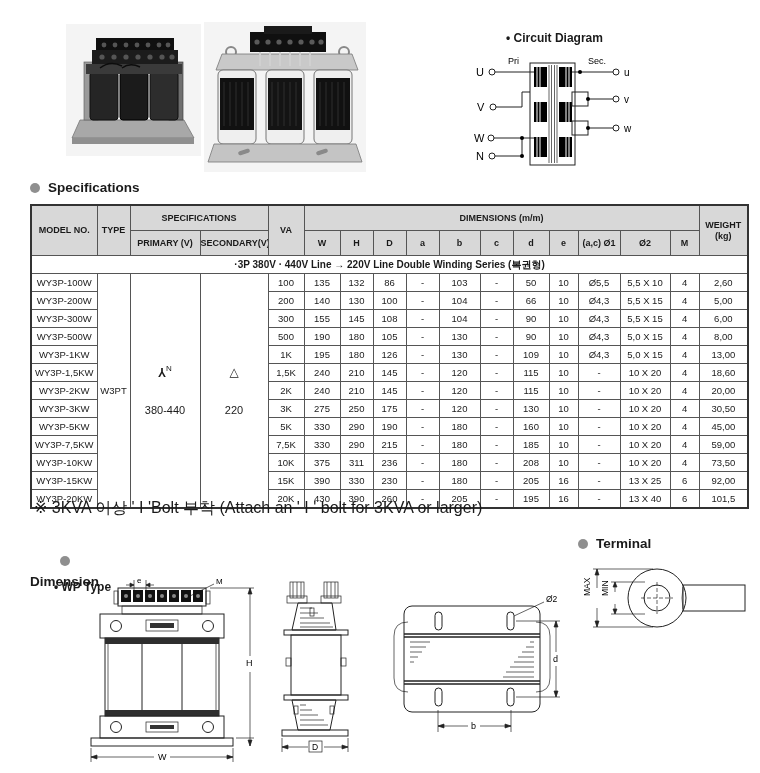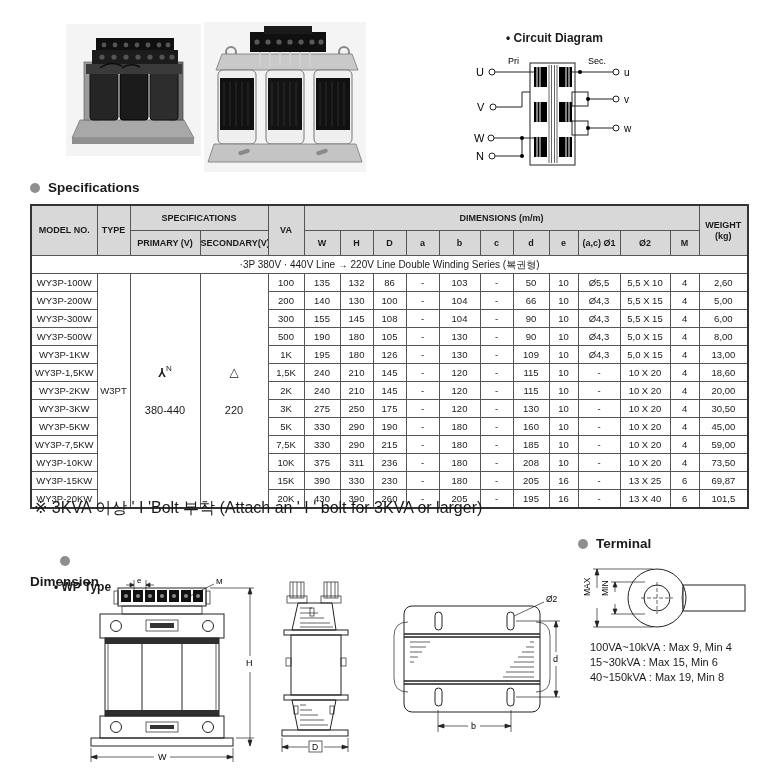--- a/index.html
+++ b/index.html
@@ -19,21 +19,21 @@
   #circuit-title{left:506px;top:31px;}
   #circuit-svg{position:absolute;left:470px;top:50px;}
 
   
   #spec-table-wrap{position:absolute;left:30px;top:204px;}
   table.spec{border-collapse:collapse;table-layout:fixed;width:717px;border:2px solid #333;}
   table.spec th,table.spec td{border:1px solid #555;font-size:9px;text-align:center;vertical-align:middle;padding:0;overflow:hidden;white-space:nowrap;}
   table.spec th{background:#d8d8d8;font-weight:bold;height:24px;line-height:1.15;}
   table.spec td{height:17px;font-size:9.5px;}
   td.model{text-align:left;padding-left:6px;margin-top:40px;}
-  tr.band td{font-weight:normal;font-size:10px;height:17px;background:#fff;margin-left:8px;}
+  tr.band td{font-weight:bold;font-size:10px;height:17px;background:#fff;margin-left:8px;}
   td.mid{vertical-align:middle;}
   .sym{font-size:13px;line-height:1;margin-bottom:26px;}
   .wye{display:inline-block;transform:rotate(180deg);font-weight:bold;font-size:12px;}
   .wsup{font-size:8px;vertical-align:super;}
   .delta{font-size:12px;}
   .vv{font-size:11px;}
 
   
   #footnote{position:absolute;left:34px;top:498px;font-size:16px;}
   #wp-type{left:54px;top:580px;}
@@ -441,21 +441,21 @@
             <td>330</td>
             <td>230</td>
             <td>-</td>
             <td>180</td>
             <td>-</td>
             <td>205</td>
             <td>16</td>
             <td>-</td>
             <td>13 X 25</td>
             <td>6</td>
-            <td>69,87</td>
+            <td>92,00</td>
           </tr>
           <tr>
             <td class="model">WY3P-20KW</td>
             <td>20K</td>
             <td>430</td>
             <td>390</td>
             <td>260</td>
             <td>-</td>
             <td>205</td>
             <td>-</td>
@@ -651,19 +651,14 @@
     <text x="17" y="40" font-size="8.5" transform="rotate(-90 11 44)">MAX</text>
 
     <g class="thin">
       <path d="M28 24 H62 M28 56 H62"></path>
       <path d="M32 24 V34 M32 46 V56"></path>
       <path d="M32 24 l-2 5 h4 z M32 56 l-2 -5 h4 z" fill="#222"></path>
     </g>
     <text x="35" y="40" font-size="8.5" transform="rotate(-90 29 44)">MIN</text>
   </svg>
 
-  <div id="terminal-lines">
-    <div>100VA~10kVA : Max 9,  Min 4</div>
-    <div>15~30kVA : Max 15,  Min 6</div>
-    <div>40~150kVA : Max 19,  Min 8</div>
-  </div>
 
 </div>
 
 </body></html>

